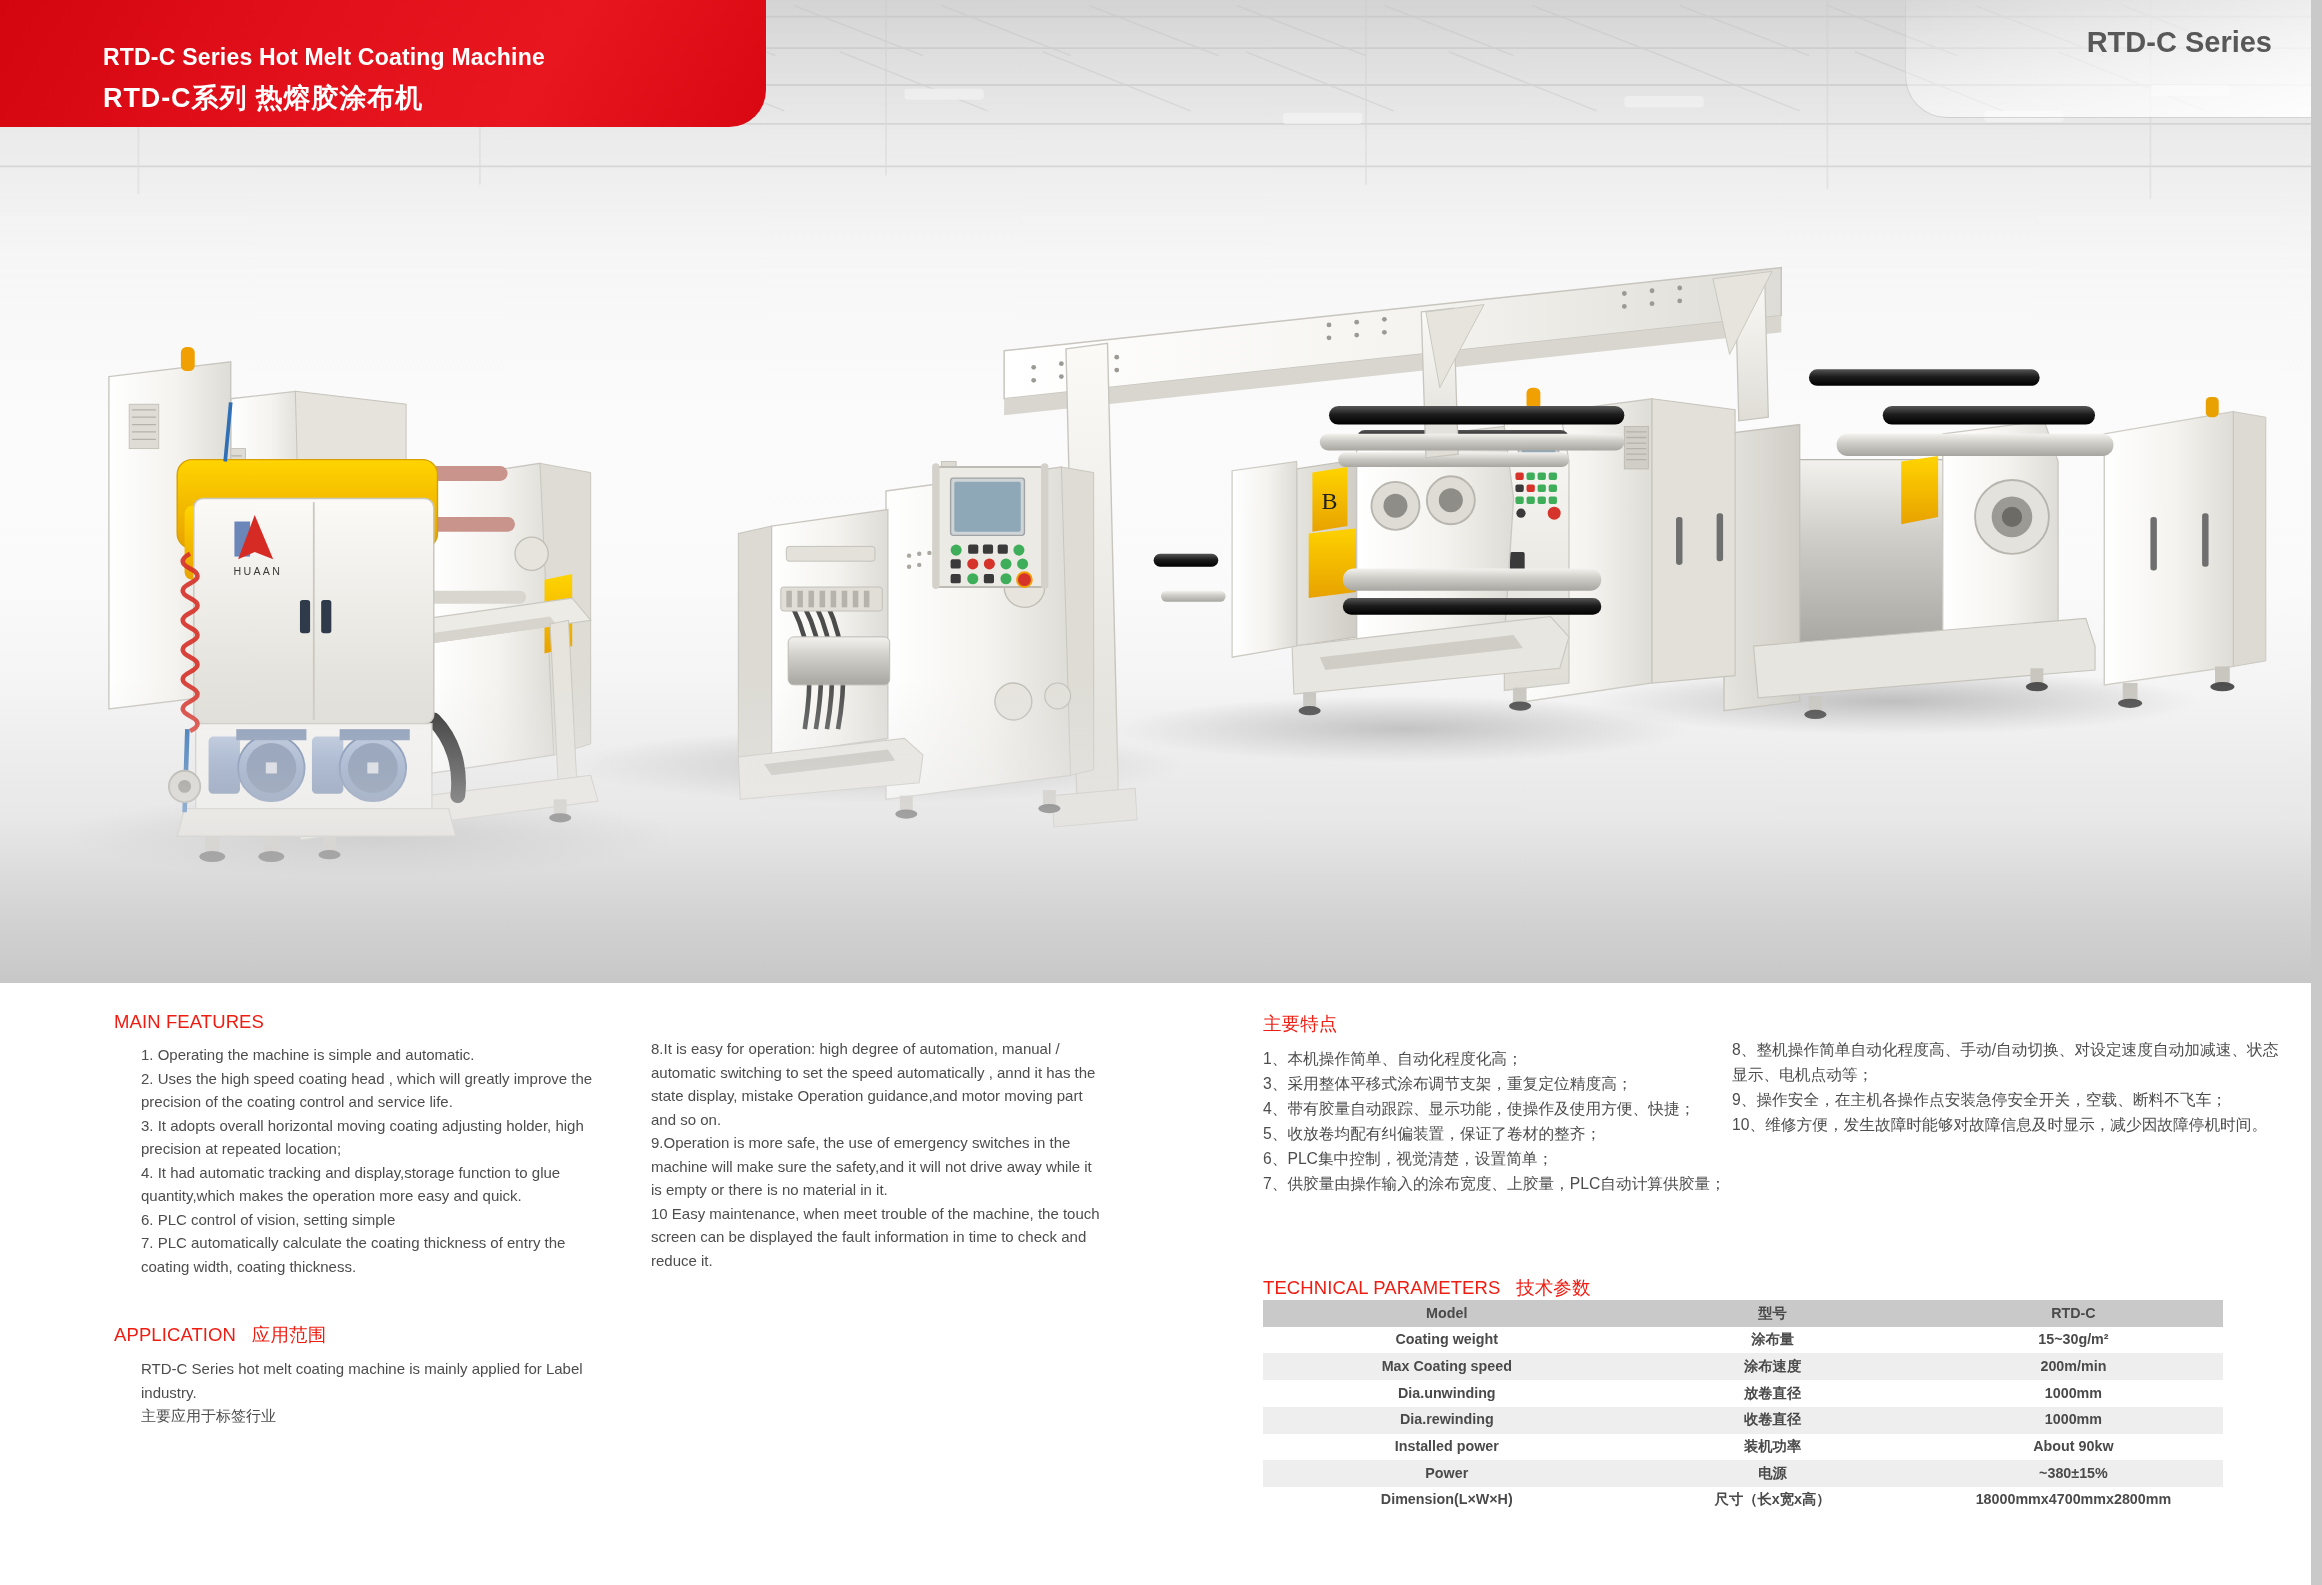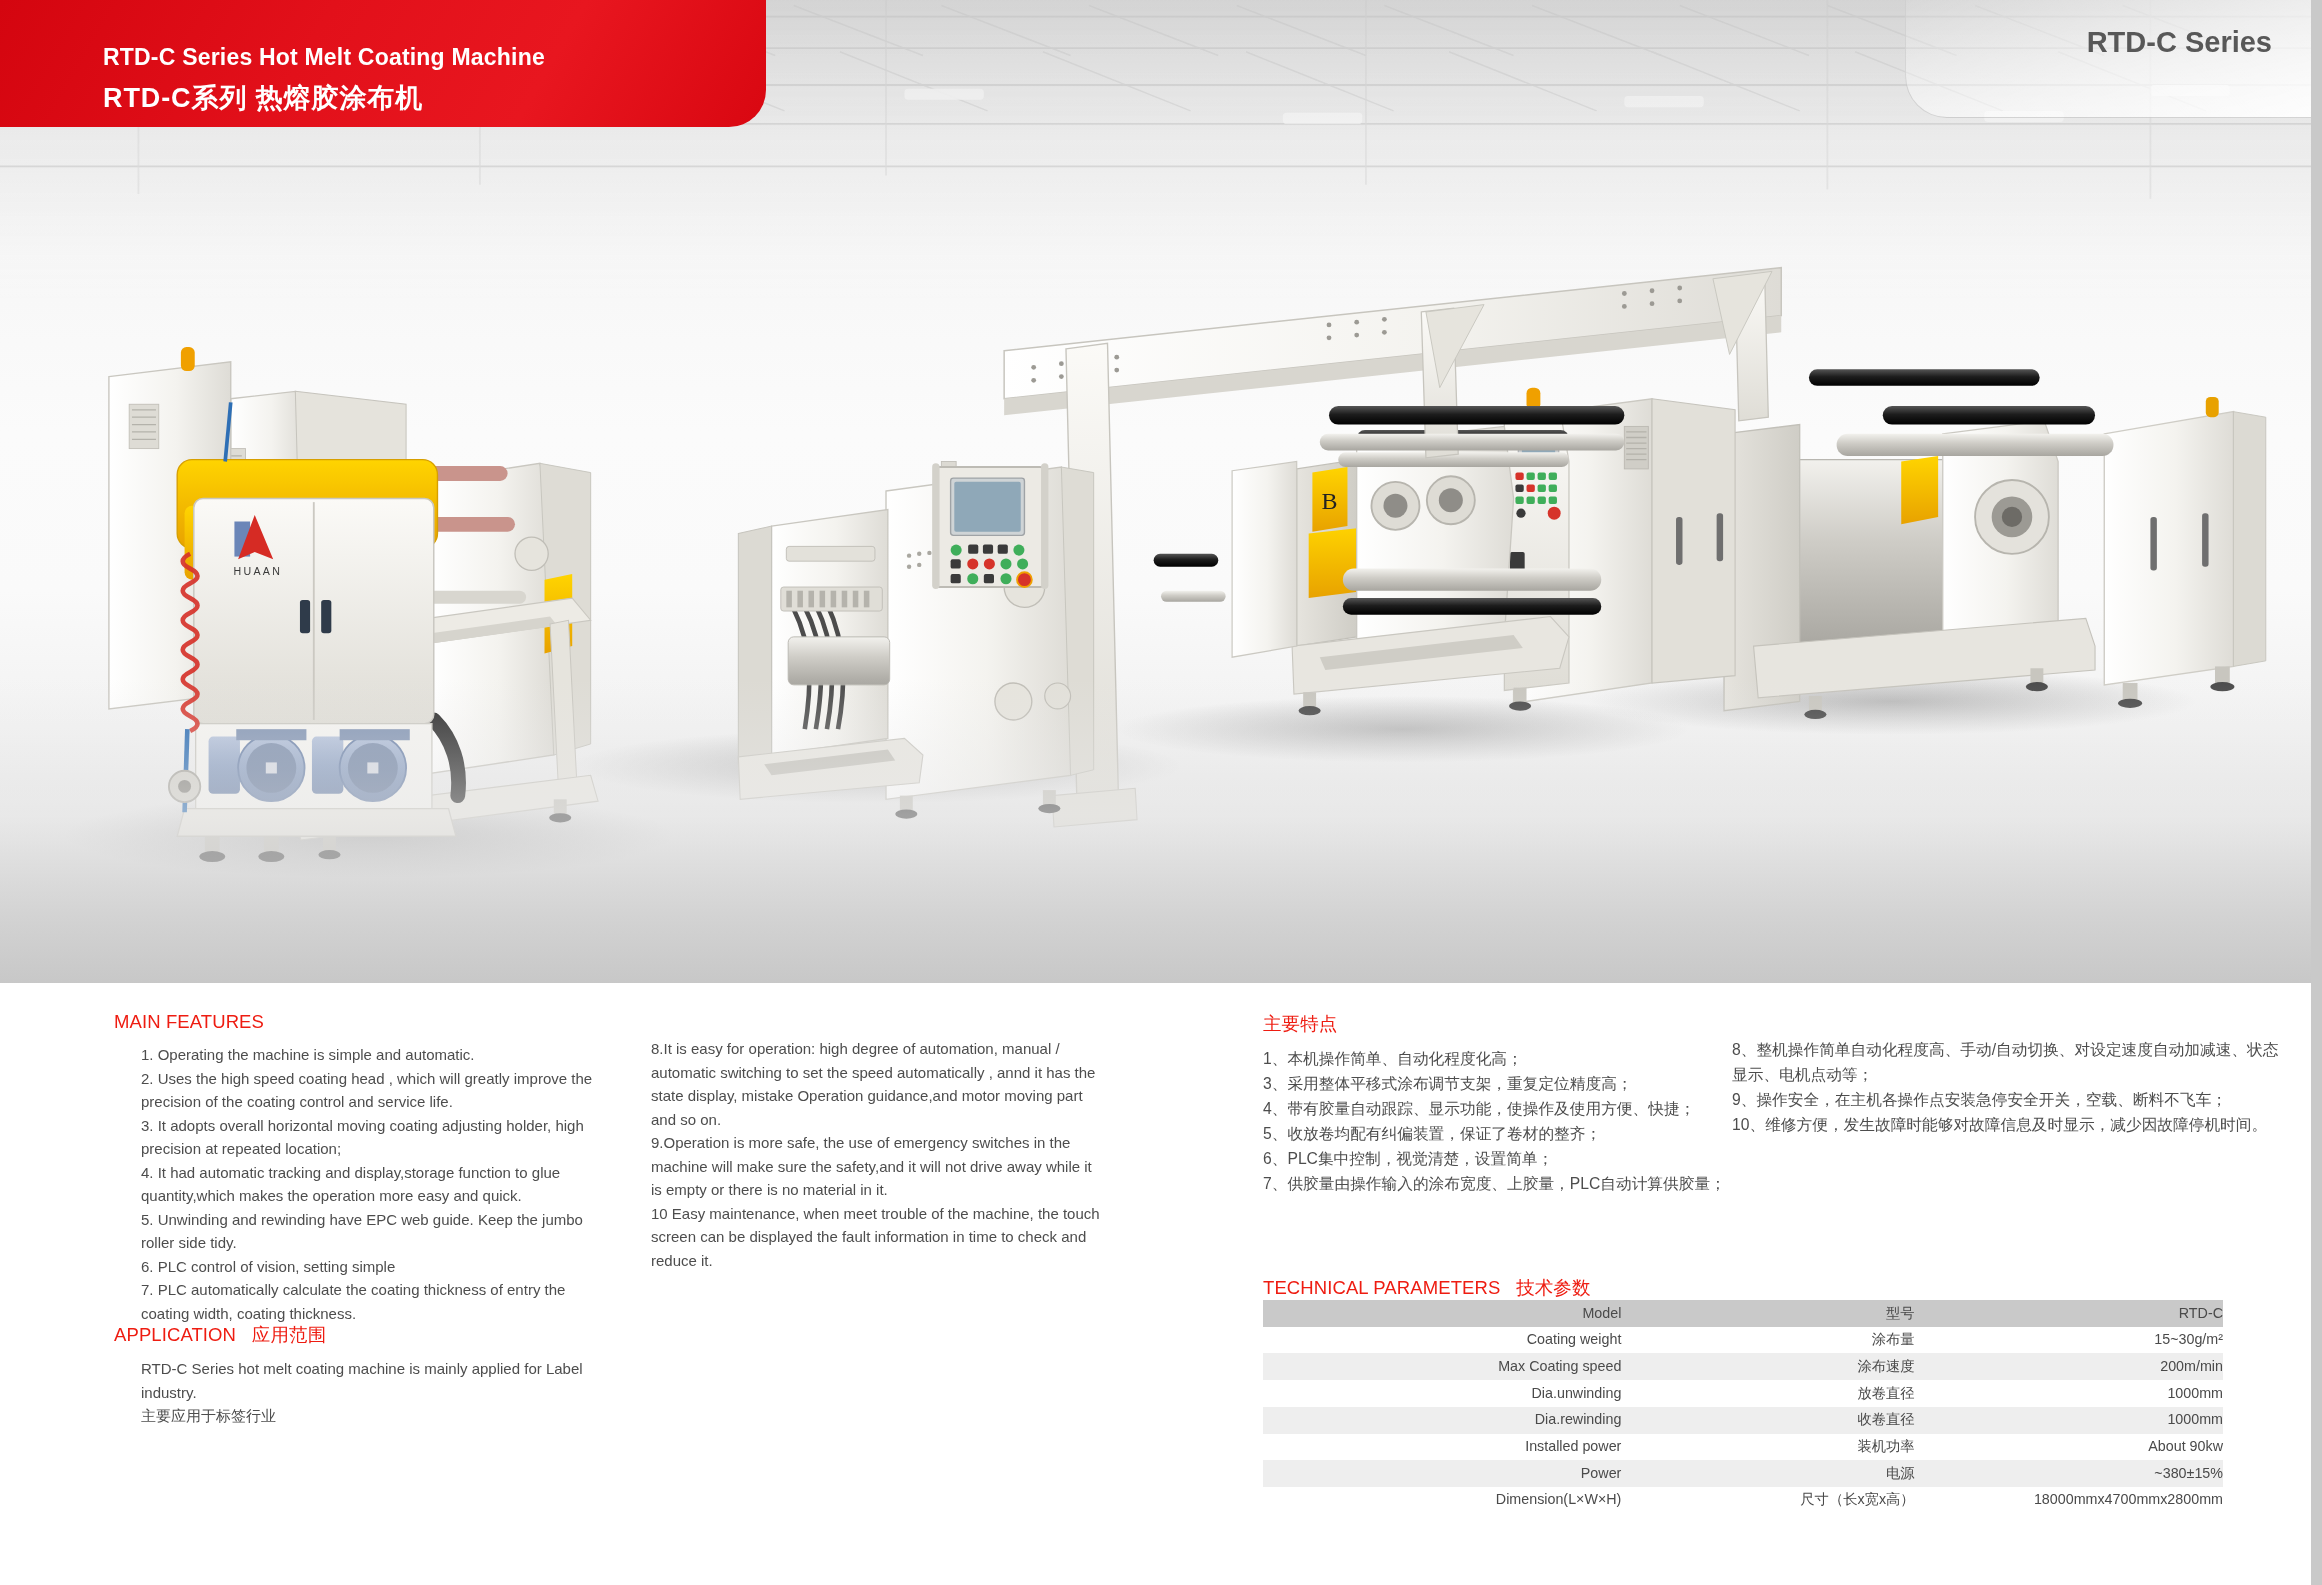--- a/index.html
+++ b/index.html
@@ -110,21 +110,21 @@
 
   
   #tech-title { }
   table#tech-table {
     border-collapse:collapse; width:960px; table-layout:fixed;
   }
   table#tech-table col.c1 { width:358px; }
   table#tech-table col.c2 { width:293px; }
   table#tech-table col.c3 { width:308px; }
   table#tech-table th, table#tech-table td {
-    text-align:right; font-weight:normal;
+    text-align:center; font-weight:bold;
     color:#4a4a4a; font-size:14.3px;
     padding:5.5px 0 5.5px 9.2px;
     height:26px; line-height:15.7px;
     border:none;
   }
   table#tech-table thead tr { background:#c9c9c9; }
   table#tech-table thead th { color:#4a4a4a; font-size:14.3px; }
   table#tech-table tbody tr:nth-child(odd)  { background:#ffffff; }
   table#tech-table tbody tr:nth-child(even) { background:#eeeeee; }
 </style>
@@ -536,21 +536,20 @@
 
   <div id="content">
 
     <div id="col-en-1">
       <div class="section-head">MAIN FEATURES</div>
       <span class="head-gap"></span>
       <div class="body-line">1. Operating the machine is simple and  automatic.</div>
       <div class="body-line">2. Uses the high speed coating head , which will greatly improve the precision of the coating control and service life.</div>
       <div class="body-line">3. It adopts overall horizontal moving coating adjusting holder, high precision at repeated location;</div>
       <div class="body-line">4. It had automatic tracking and display,storage function to glue quantity,which makes the operation more easy and quick.</div>
-      <div class="body-line">5. Unwinding and rewinding have EPC web guide. Keep the jumbo roller side tidy.</div>
       <div class="body-line">6. PLC control of vision, setting simple</div>
       <div class="body-line">7. PLC automatically calculate the coating thickness of entry the coating width, coating thickness.</div>
     </div>
 
     <div id="col-en-2">
       <div class="body-line">8.It is easy for operation: high degree of automation, manual / automatic switching to set the speed automatically , annd it has the state display, mistake Operation guidance,and motor moving part and so on.</div>
       <div class="body-line">9.Operation is more safe, the use of emergency switches in the machine will make sure the safety,and it will not  drive away while it is empty or there is no material in it.</div>
       <div class="body-line">10 Easy maintenance, when meet trouble of the machine, the touch screen can be displayed the fault information in time to check and reduce it.</div>
     </div>
 

